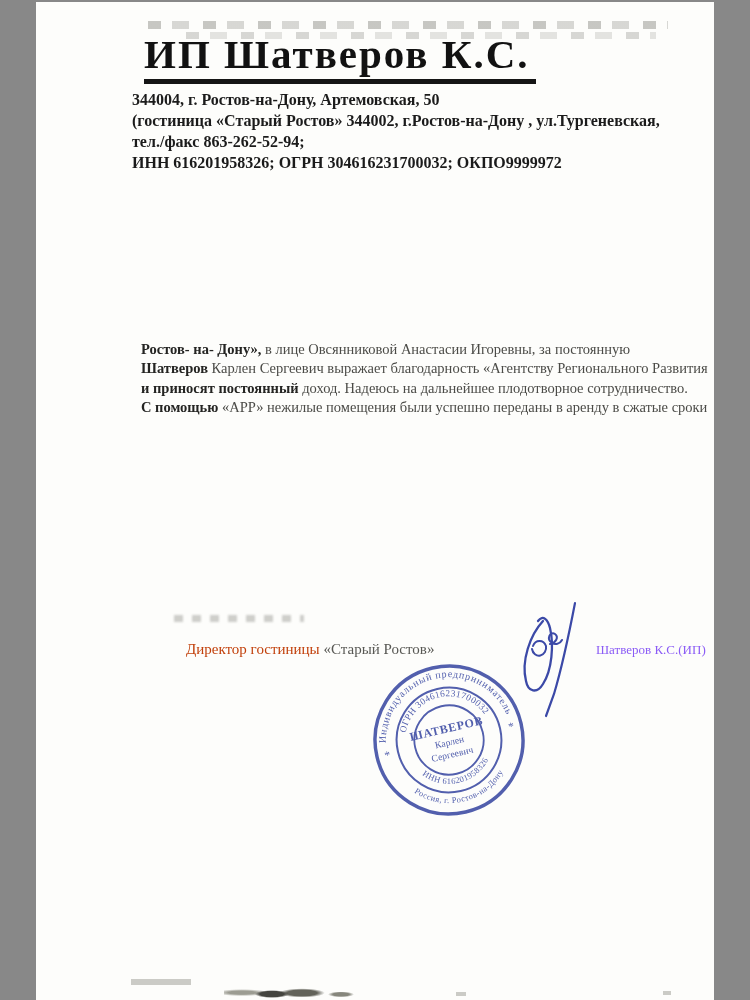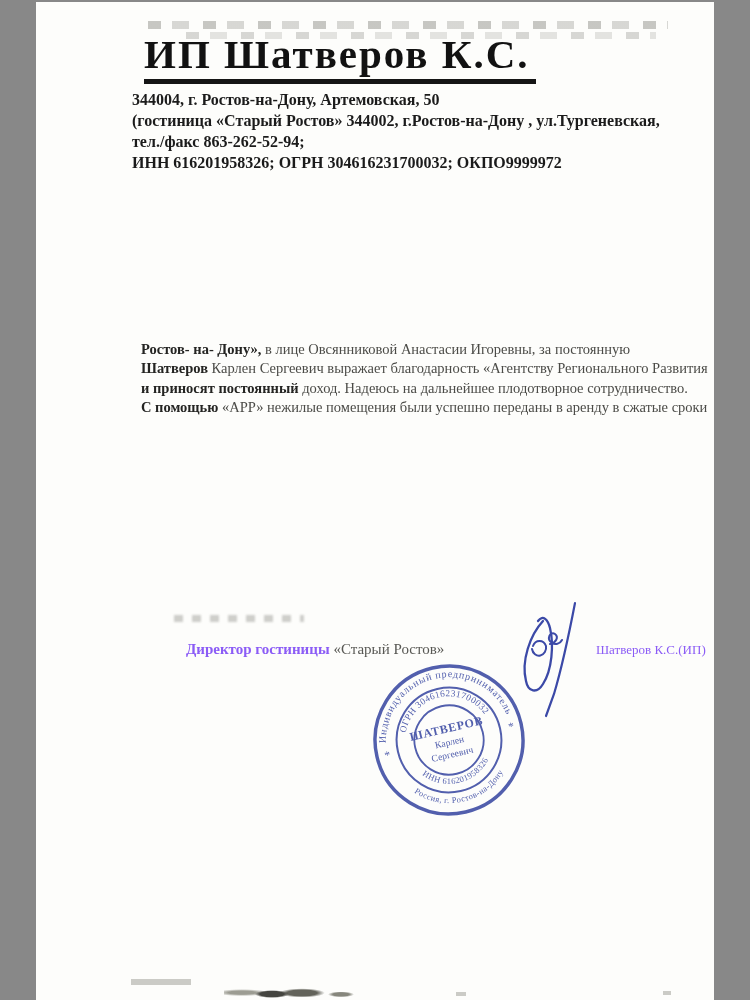--- a/index.html
+++ b/index.html
@@ -58,21 +58,21 @@
     position:absolute;left:105px;top:338px;width:625px;
     font-size:14.5px;line-height:19.4px;color:#4b4b47;
   }
   .body-text .lead{font-weight:bold;color:#242422;}
 
   
   .sig-role{
     position:absolute;left:150px;top:639px;
     font-size:15px;white-space:nowrap;
   }
-  .sig-role .b{font-weight:bold;color:#8b5cf6;}
+  .sig-role .b{font-weight:normal;color:#c2410c;}
   .sig-role .r{color:#56565\2 ;color:#585854;}
   .sig-name{
     position:absolute;left:560px;top:640px;
     font-size:13px;color:#8b5cf6;white-space:nowrap;
   }
 
   
   .stamp-wrap{
     position:absolute;left:336px;top:661px;width:154px;height:154px;
     transform:rotate(-13deg);

